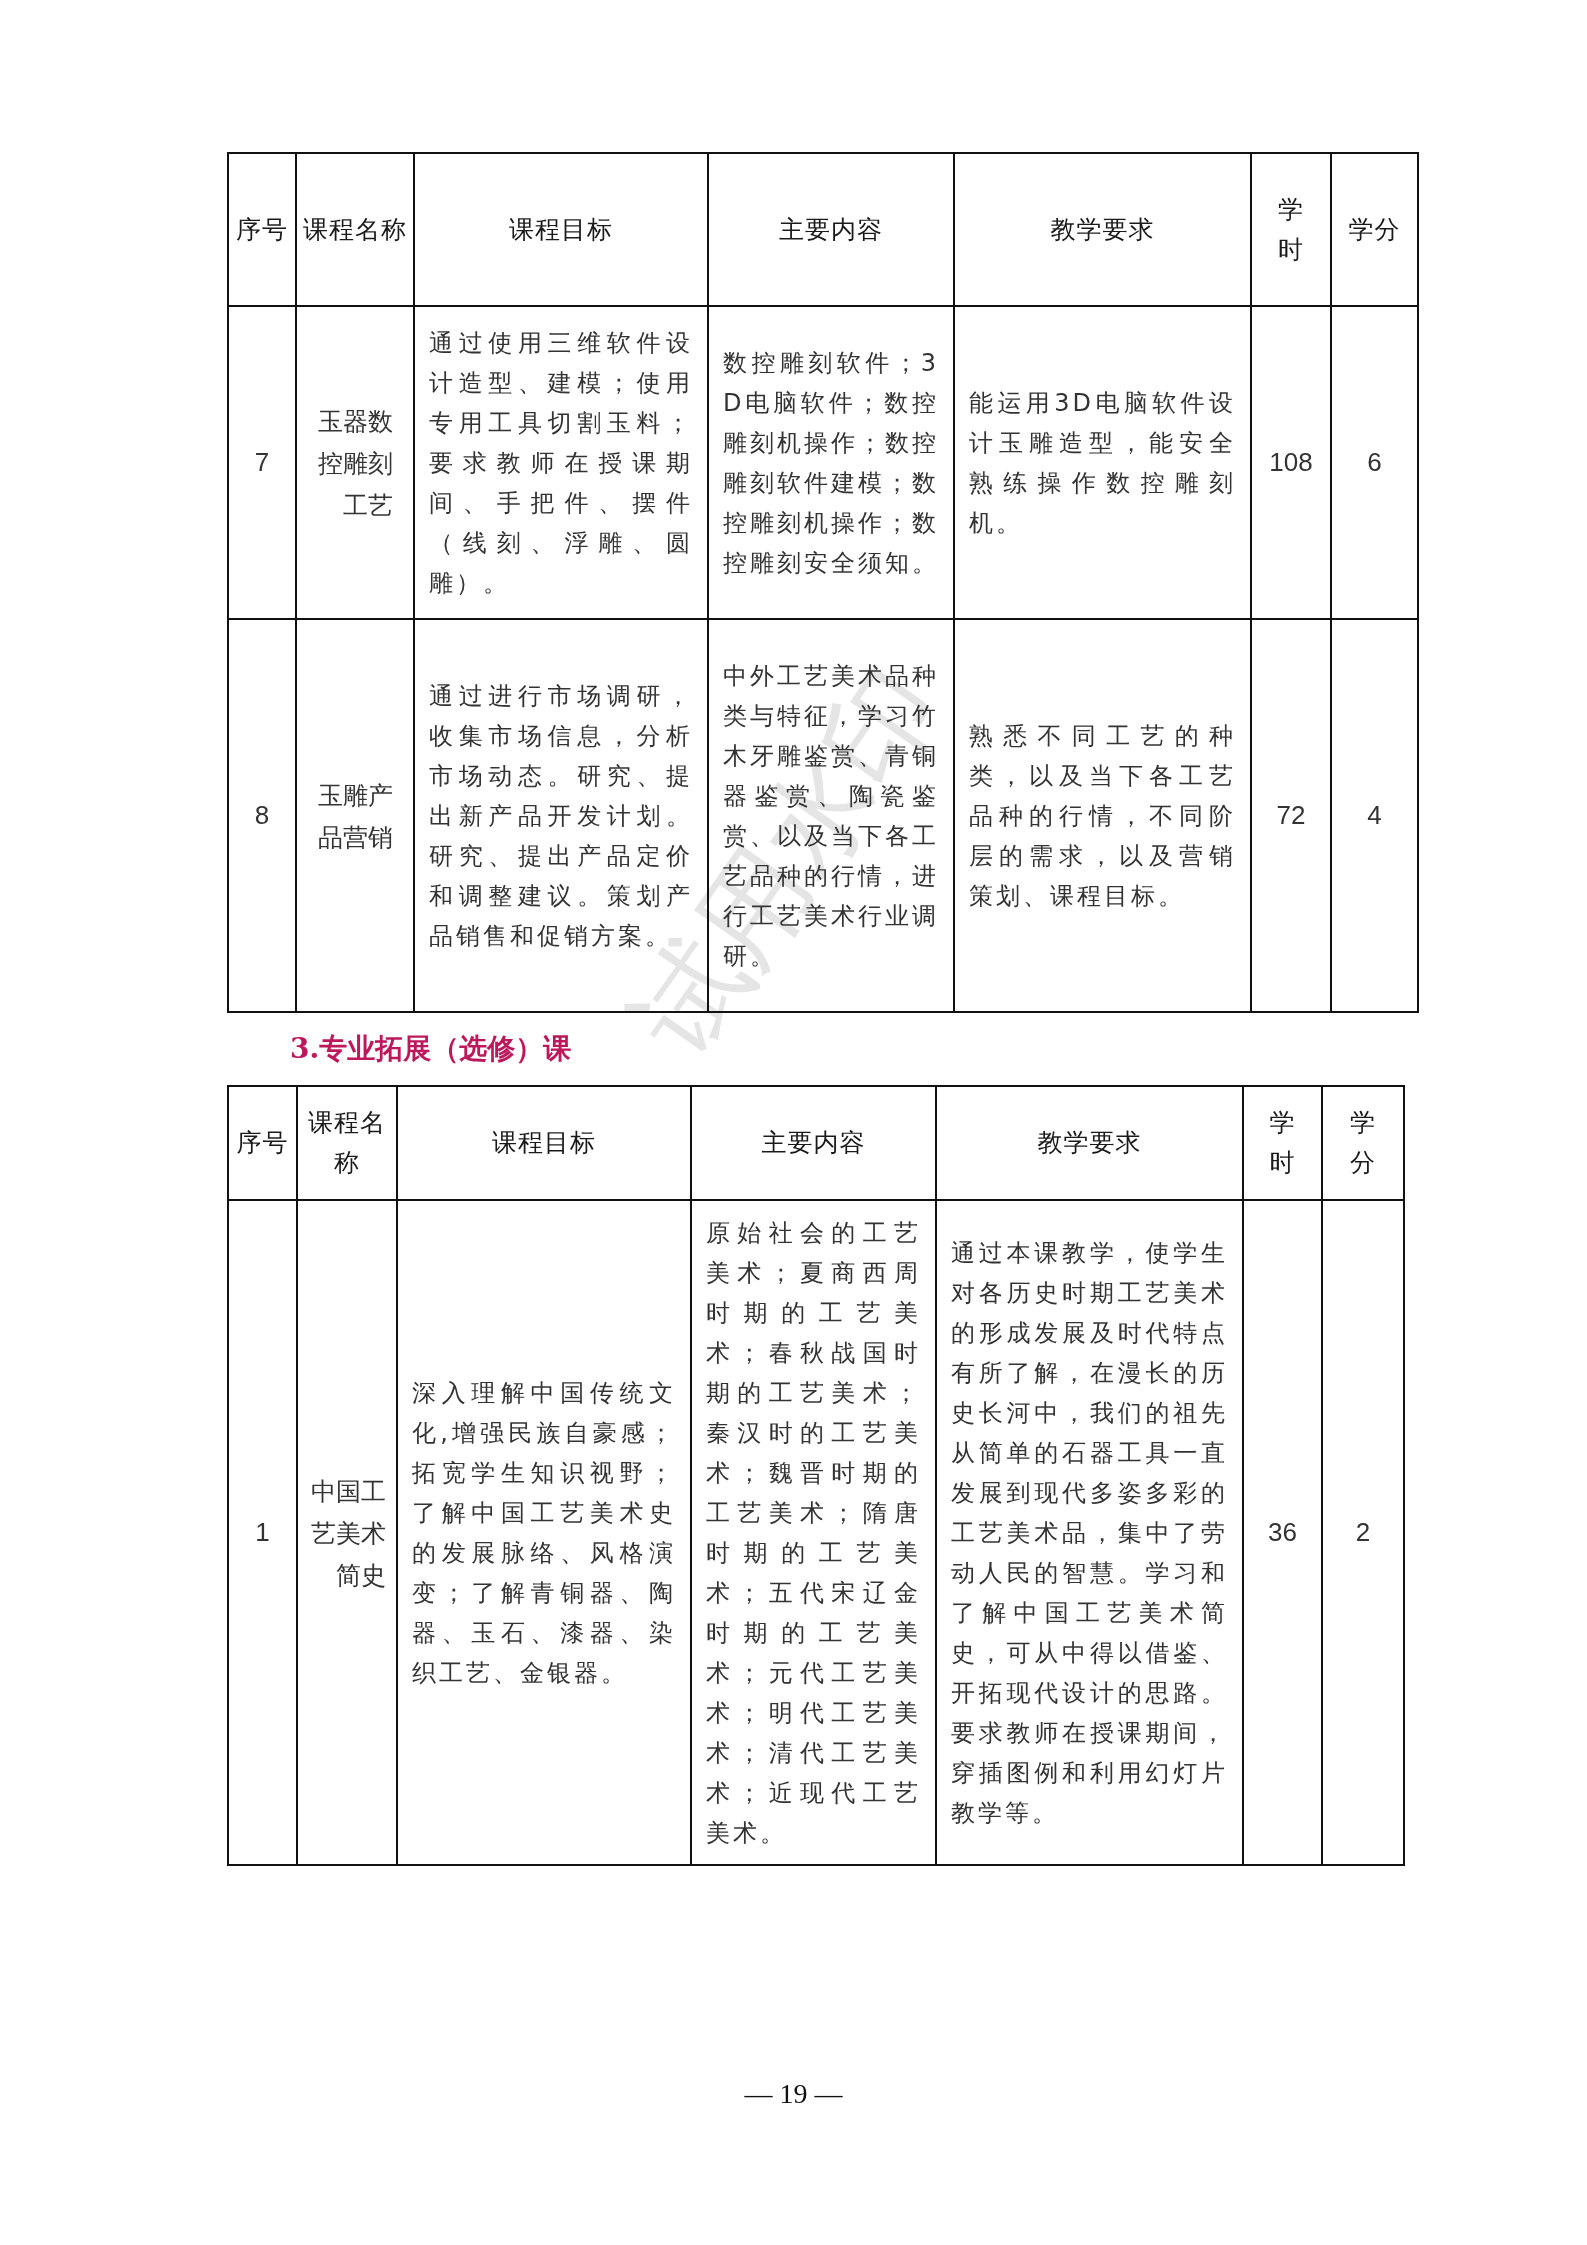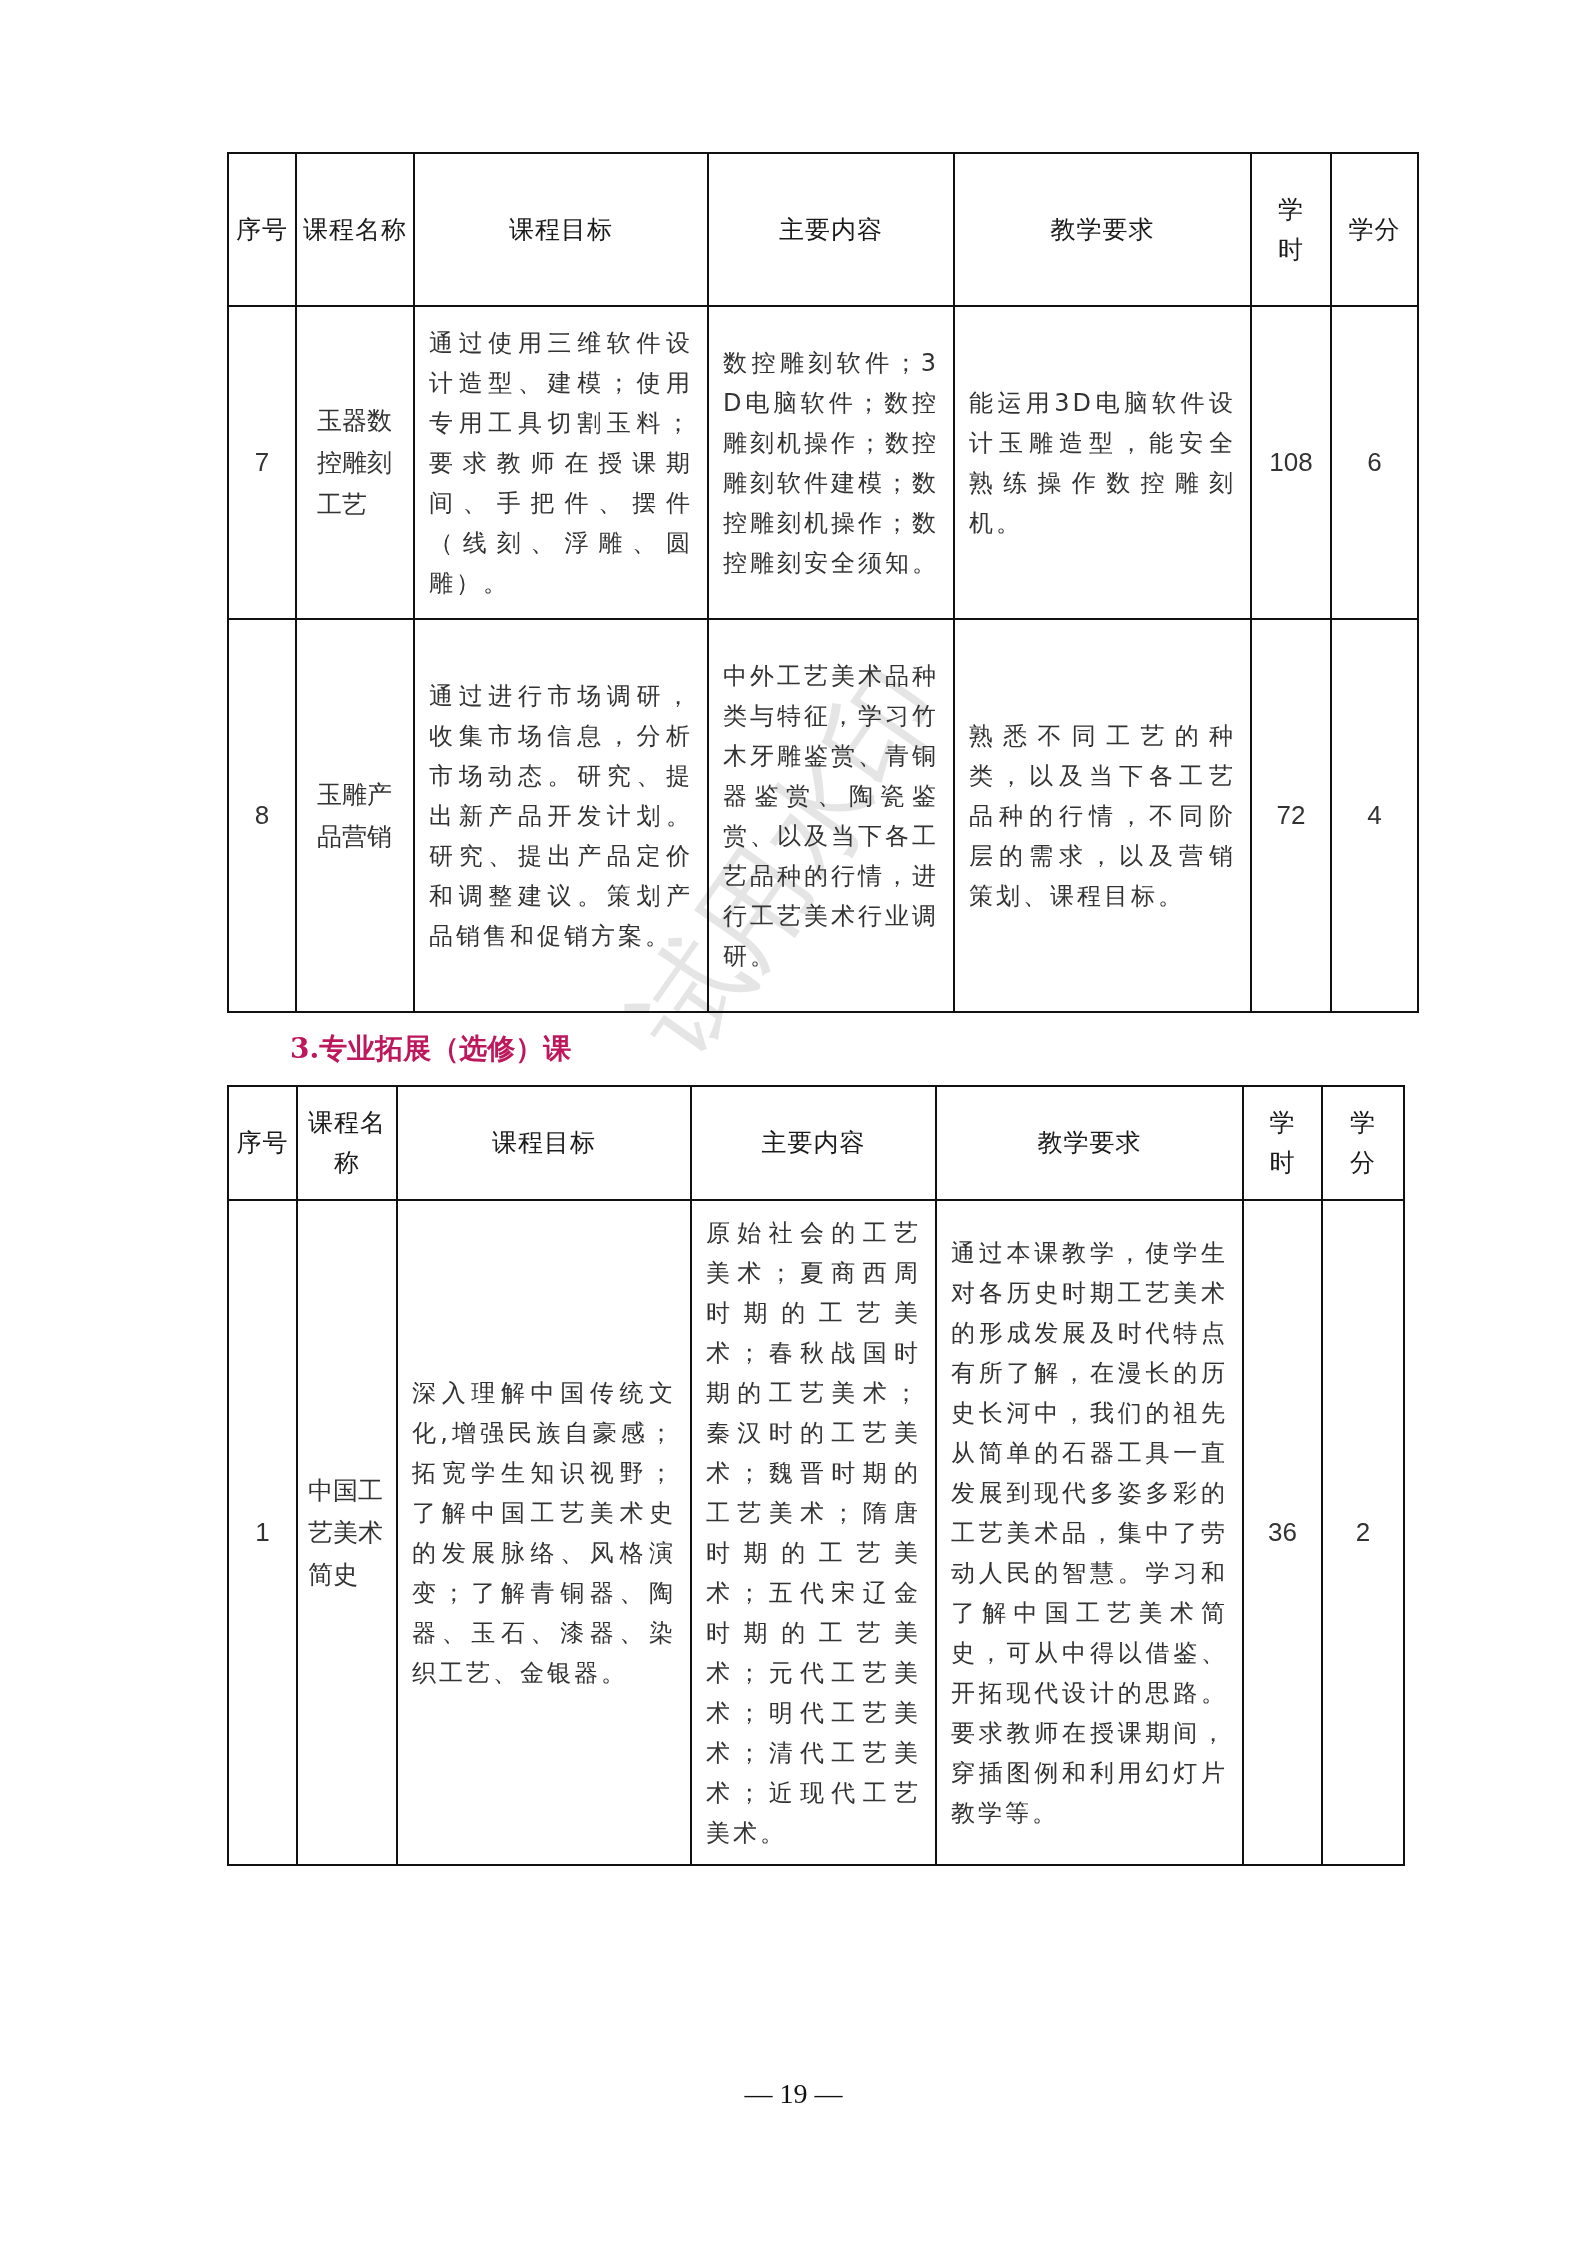--- a/index.html
+++ b/index.html
@@ -12,21 +12,21 @@
     }
     table.course td, table.course th {
       border: 2px solid #111; padding: 16px; vertical-align: middle;
       font-weight: normal;
     }
     #table1 { left: 227px; top: 152px; }
     #table2 { left: 227px; top: 1085px; }
     .hdr { font-family: "DejaVu Sans", "Liberation Sans", sans-serif; font-size: 25px; text-align: center; line-height: 40px; letter-spacing: 1px; }
     .hdr-narrow { padding: 0 6px !important; }
     .num { font-family: "Liberation Sans", "DejaVu Sans", sans-serif; font-size: 26px; text-align: center; color: #333; }
-    .name { font-family: Liberation Serif, serif; font-size: 25px; color: #333; line-height: 42px; text-align: left; padding: 0 20px !important; }
+    .name { font-family: Liberation Sans, sans-serif; font-size: 25px; color: #333; line-height: 42px; text-align: right; padding: 0 20px !important; }
     .txt { font-family: "DejaVu Sans", "Liberation Sans", sans-serif; font-size: 24px; color: #333; line-height: 40px; text-align: justify; letter-spacing: 3px; padding: 0 14px 0 14px !important; word-break: break-all; }
     .section-title {
       position: absolute; left: 290px; top: 1030px;
       font-family: "DejaVu Serif", "Liberation Serif", serif; font-size: 28px; font-weight: bold; color: #be185d;
     }
     .page-number {
       position: absolute; left: 0; width: 1587px; top: 2078px; text-align: center;
       font-family: "Liberation Serif", "DejaVu Serif", serif; font-size: 28px; color: #111;
     }
     .watermark {

